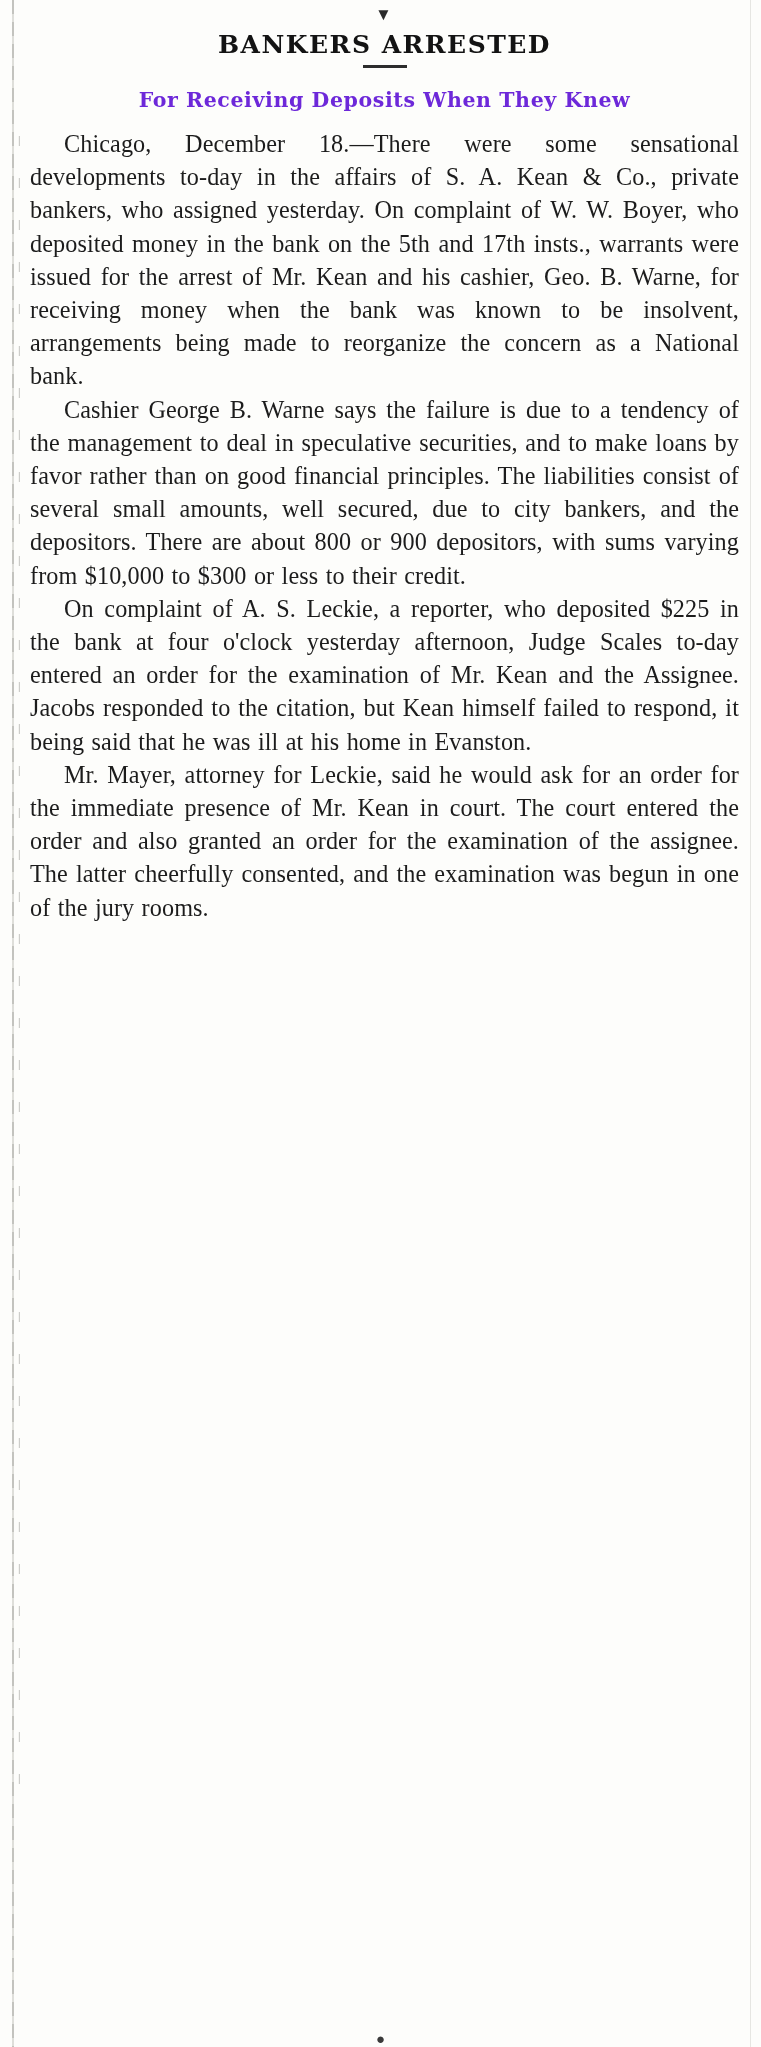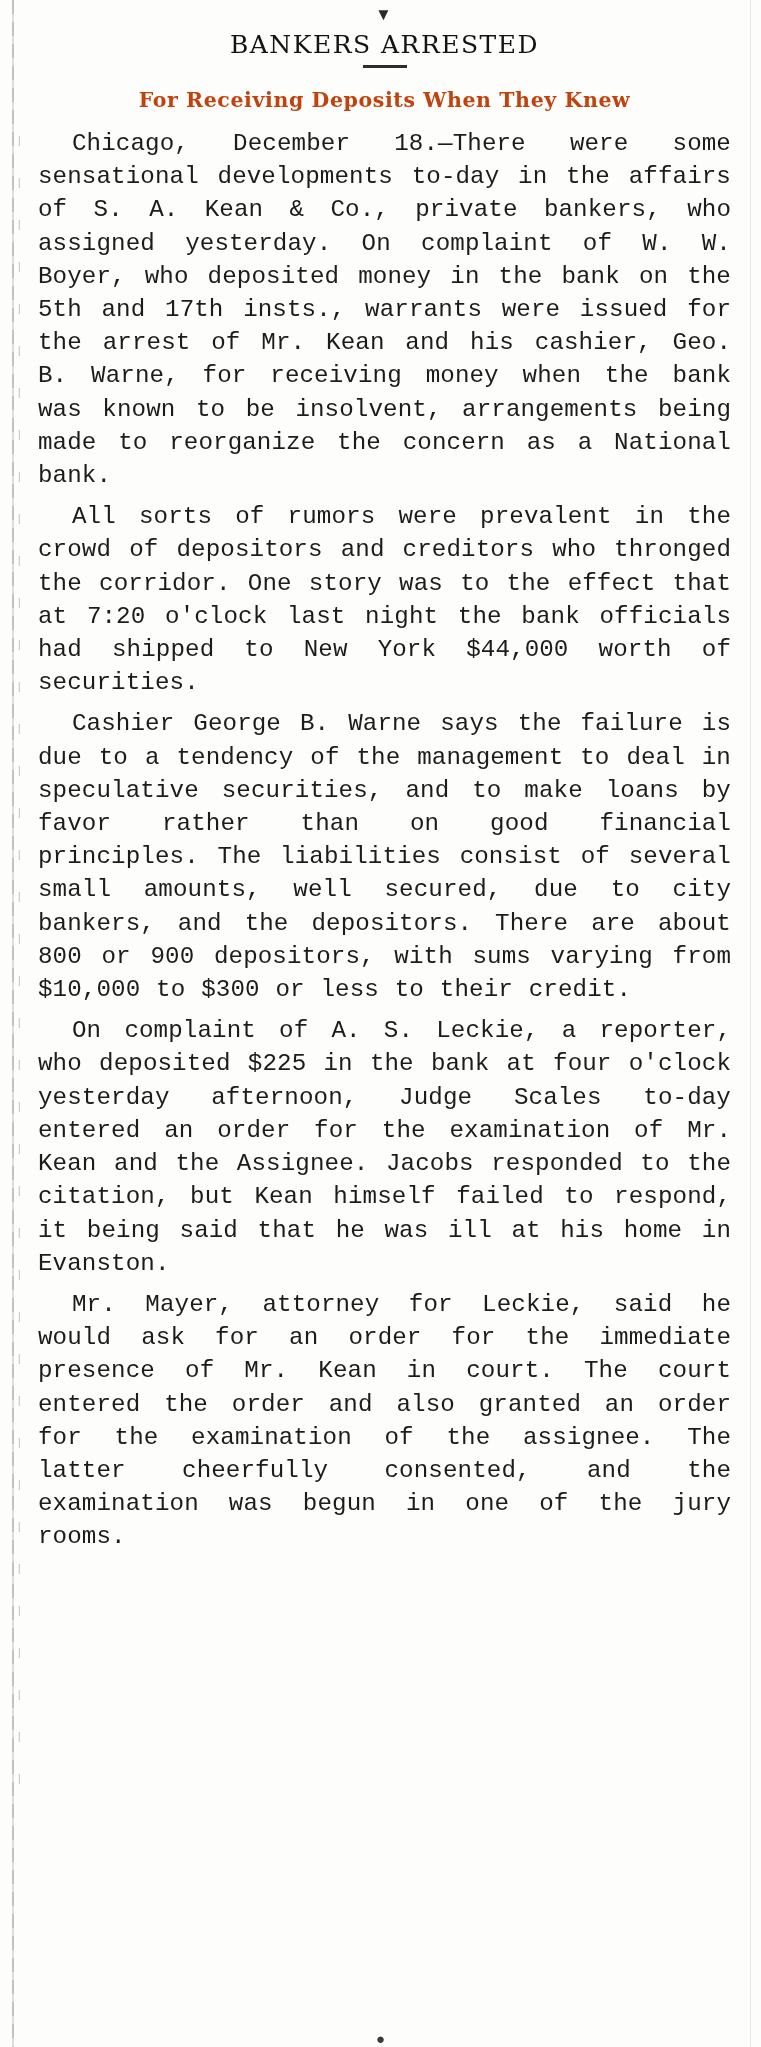--- a/index.html
+++ b/index.html
@@ -54,52 +54,52 @@
     font-size: 17px;
     line-height: 10px;
     color: #2a2a2a;
     letter-spacing: 2px;
     height: 14px;
     overflow: hidden;
   }
   .headline {
     text-align: center;
     font-family: "DejaVu Serif", serif;
-    font-weight: normal;
+    font-weight: bold;
     font-size: 25px;
     letter-spacing: 1.5px;
     margin: 6px 0 6px 0;
     color: #131313;
   }
   .rule-short {
     width: 44px;
     height: 3px;
     background: #2d2d2d;
     margin: 6px auto 10px auto;
   }
   .subhead {
     text-align: center;
     font-family: "DejaVu Serif", serif;
     font-weight: bold;
     font-size: 20.5px;
     line-height: 30px;
     letter-spacing: 0.6px;
-    color: #c2410c;
+    color: #6d28d9;
     margin-bottom: 12px;
   }
   .body-text p {
-    margin: 8px;
+    margin: 0;
     font-size: 24.2px;
     line-height: 33.2px;
     text-align: justify;
     text-indent: 34px;
     color: #1c1c1c;
     letter-spacing: 0.1px;
     word-spacing: 1.2px;
-    font-family: Liberation Mono, monospace;
+    font-family: Liberation Serif, serif;
   }
   .bottom-mark {
     position: absolute;
     left: 0;
     right: 0;
     bottom: 2px;
     text-align: center;
     font-size: 15px;
     color: #3a3a3a;
     line-height: 12px;
@@ -176,21 +176,20 @@
     <h1 class="headline">BANKERS ARRESTED</h1>
 
     <div class="rule-short"></div>
 
     <h2 class="subhead">
       <span>For Receiving Deposits When They Knew</span><br>
     </h2>
 
     <div class="body-text">
       <p>Chicago, December 18.—There were some sensational developments to-day in the affairs of S. A. Kean &amp; Co., private bankers, who assigned yesterday. On complaint of W. W. Boyer, who deposited money in the bank on the 5th and 17th insts., warrants were issued for the arrest of Mr. Kean and his cashier, Geo. B. Warne, for receiving money when the bank was known to be insolvent, arrangements being made to reorganize the concern as a National bank.</p>
-      <p>All sorts of rumors were prevalent in the crowd of depositors and creditors who thronged the corridor. One story was to the effect that at 7:20 o'clock last night the bank officials had shipped to New York $44,000 worth of securities.</p>
       <p>Cashier George B. Warne says the failure is due to a tendency of the management to deal in speculative securities, and to make loans by favor rather than on good financial principles. The liabilities consist of several small amounts, well secured, due to city bankers, and the depositors. There are about 800 or 900 depositors, with sums varying from $10,000 to $300 or less to their credit.</p>
       <p>On complaint of A. S. Leckie, a reporter, who deposited $225 in the bank at four o'clock yesterday afternoon, Judge Scales to-day entered an order for the examination of Mr. Kean and the Assignee. Jacobs responded to the citation, but Kean himself failed to respond, it being said that he was ill at his home in Evanston.</p>
       <p>Mr. Mayer, attorney for Leckie, said he would ask for an order for the immediate presence of Mr. Kean in court. The court entered the order and also granted an order for the examination of the assignee. The latter cheerfully consented, and the examination was begun in one of the jury rooms.</p>
     </div>
 
   </div>
 
   <div class="bottom-mark">●</div>
 
 </div>

